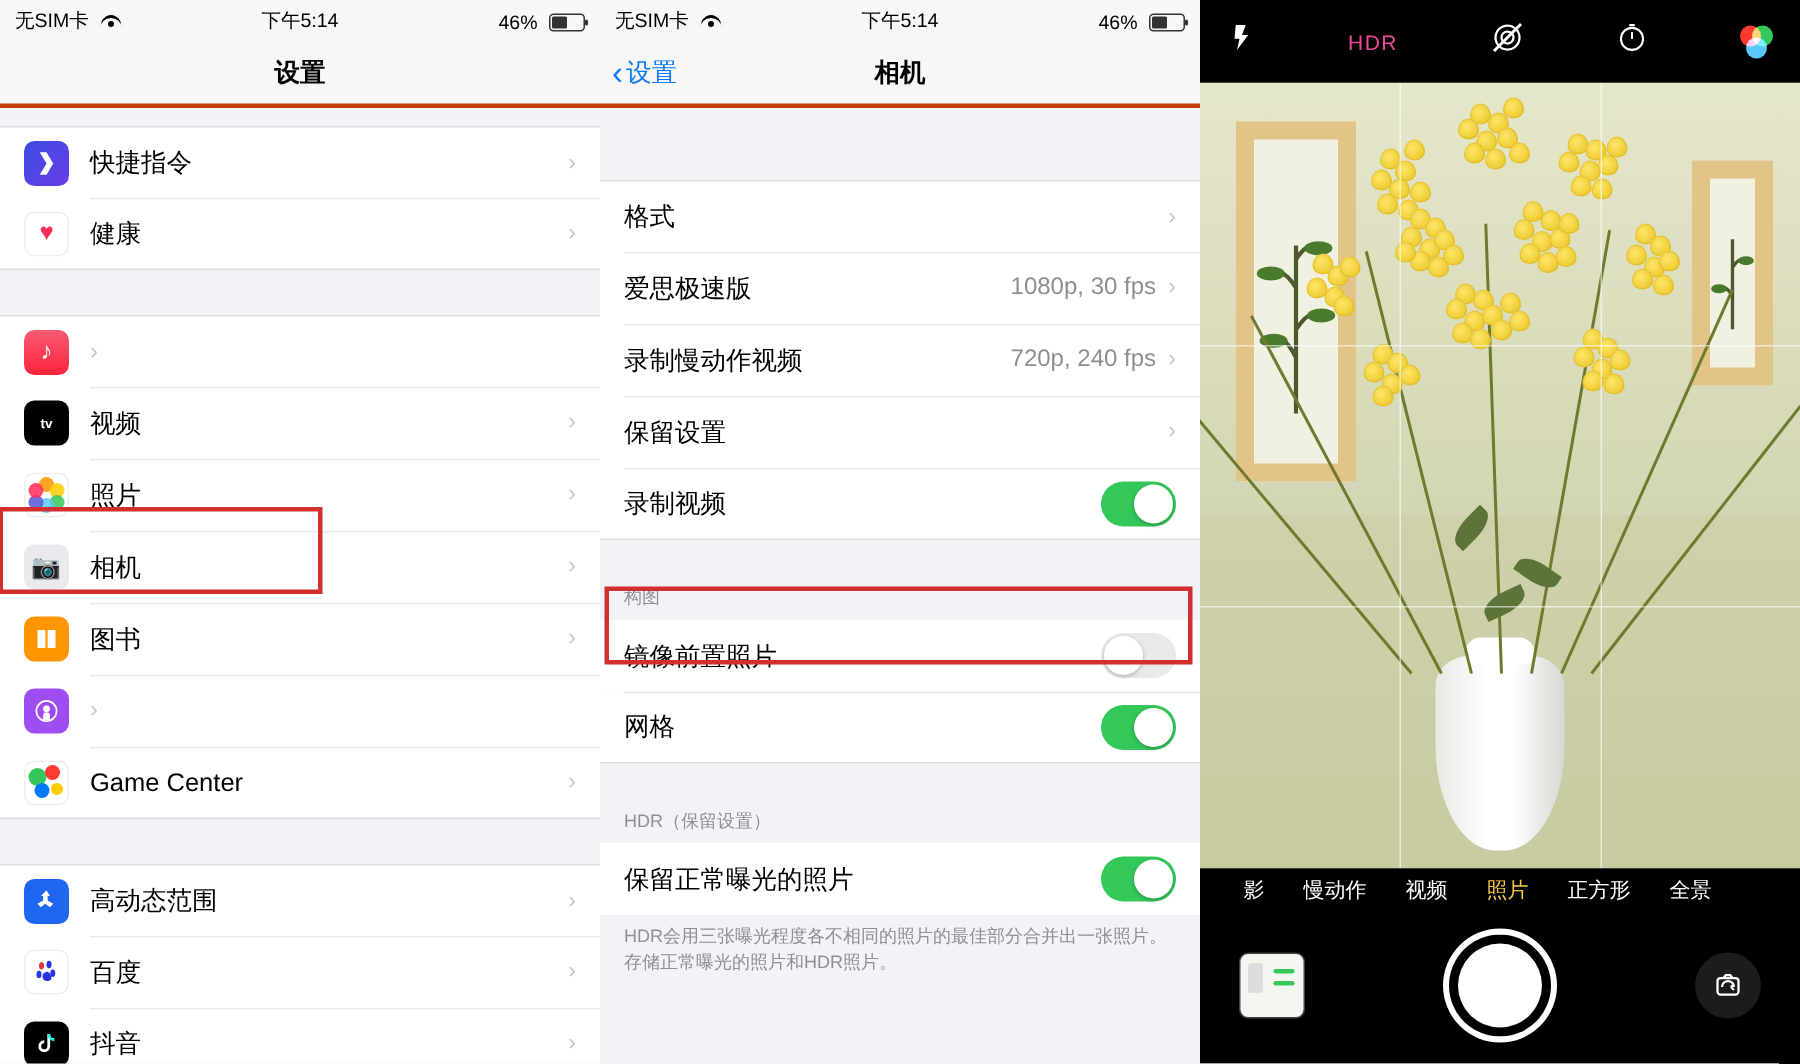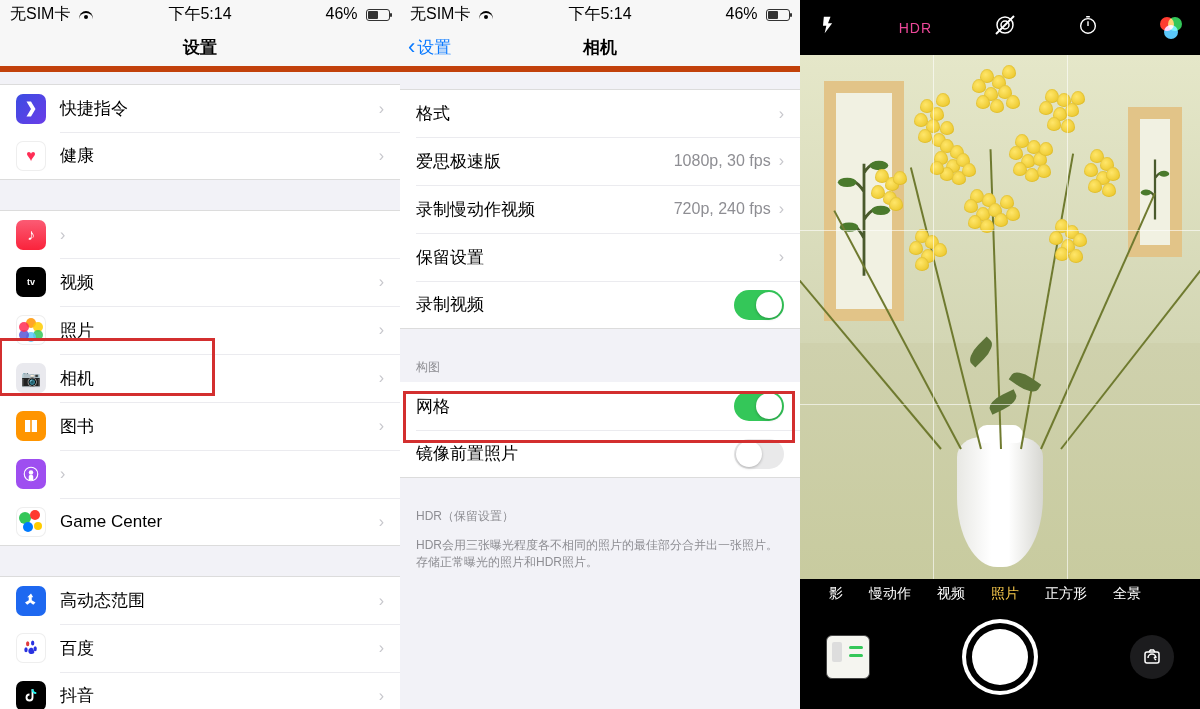--- a/index.html
+++ b/index.html
@@ -16,21 +16,21 @@
   .p2 { width: 400px; background: #f2f2f7; }
   .p3 { width: 400px; background: #000; overflow: hidden; }
 
   
   .status {
     height: 24px;
     display: flex;
     align-items: center;
     justify-content: space-between;
     padding: 14px 10px;
-    font-size: 16px;
+    font-size: 13px;
     color: #000;
     background: #f7f7f7;
   }
   .status .center { position: absolute; left: 0; right: 0; text-align: center; font-weight: 500; }
   .battery {
     display: inline-block;
     width: 24px; height: 12px;
     border: 1px solid #333; border-radius: 3px;
     position: relative; margin-left: 4px;
     vertical-align: middle;
@@ -42,21 +42,21 @@
   .battery .fill {
     position:absolute; left:1px; top:1px; bottom:1px;
     width: 46%; background:#333; border-radius:1px;
   }
 
   
   .nav {
     height: 44px;
     display:flex; align-items:center; justify-content:center;
     background:#f7f7f7;
-    border-bottom: 6px solid #c2410c;
+    border-bottom: 3px solid #c2410c;
     position: relative;
   }
   .nav-title { font-size: 17px; font-weight: 600; }
   .nav-back {
     position:absolute; left:8px; top:0; bottom:0;
     display:flex; align-items:center;
     color:#0a7aff; font-size: 17px;
   }
   .nav-back .chev { font-size:22px; margin-right:2px; }
 
@@ -356,21 +356,21 @@
     </span>
   </div>
   <div class="nav">
     <div class="nav-back">
       <span class="chev">‹</span>
       <span>设置</span>
     </div>
     <div class="nav-title">相机</div>
   </div>
 
-  <div class="group" style="margin-top:17px;">
+  <div class="group" style="margin-top:48px;">
     <div class="cell">
       <div class="label">格式</div>
       <div class="chevron">›</div>
     </div>
     <div class="cell">
       <div class="label">爱思极速版</div>
       <div class="detail">1080p, 30 fps</div>
       <div class="chevron">›</div>
     </div>
     <div class="cell">
@@ -386,35 +386,41 @@
       <div class="label">录制视频</div>
       <div class="switch on">
           <div class="knob"></div>
         </div>
     </div>
   </div>
 
   <div class="group" style="margin-top:26px;">
     <div class="group-header">构图</div>
     <div class="cell">
+      <div class="label">镜像前置照片</div>
+      <div class="switch off">
+          <div class="knob"></div>
+        </div>
+    </div>
+    <div class="cell">
       <div class="label">网格</div>
       <div class="switch on">
           <div class="knob"></div>
         </div>
     </div>
-    <div class="cell">
-      <div class="label">镜像前置照片</div>
-      <div class="switch off">
+  </div>
+
+  <div class="group" style="margin-top:26px;">
+    <div class="group-header">HDR（保留设置）</div>
+    <div class="cell">
+      <div class="label">保留正常曝光的照片</div>
+      <div class="switch on">
           <div class="knob"></div>
         </div>
     </div>
-  </div>
-
-  <div class="group" style="margin-top:26px;">
-    <div class="group-header">HDR（保留设置）</div>
     <div class="group-footer">HDR会用三张曝光程度各不相同的照片的最佳部分合并出一张照片。存储正常曝光的照片和HDR照片。</div>
   </div>
 
   <div class="highlight-box" style="left:3px; top:391px; width:392px; height:52px;"></div>
 </div>
 
 <div class="panel p3">
   <div class="cam-top">
     <span class="ci">
       <svg width="20" height="20" viewBox="0 0 24 24">

